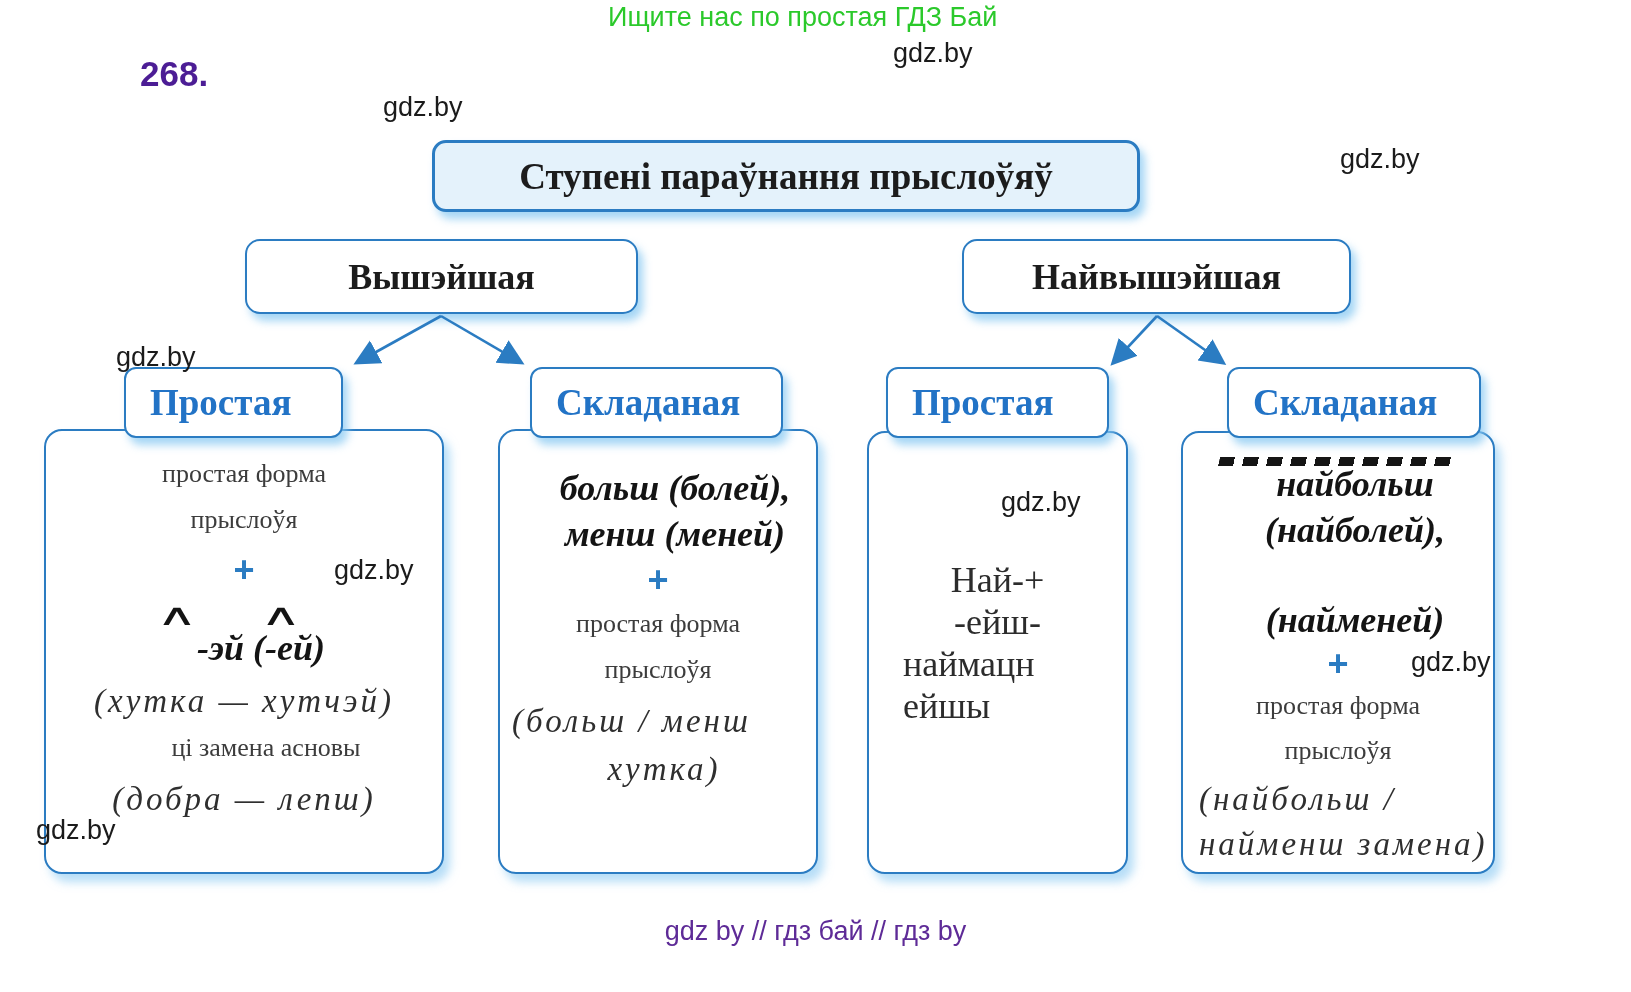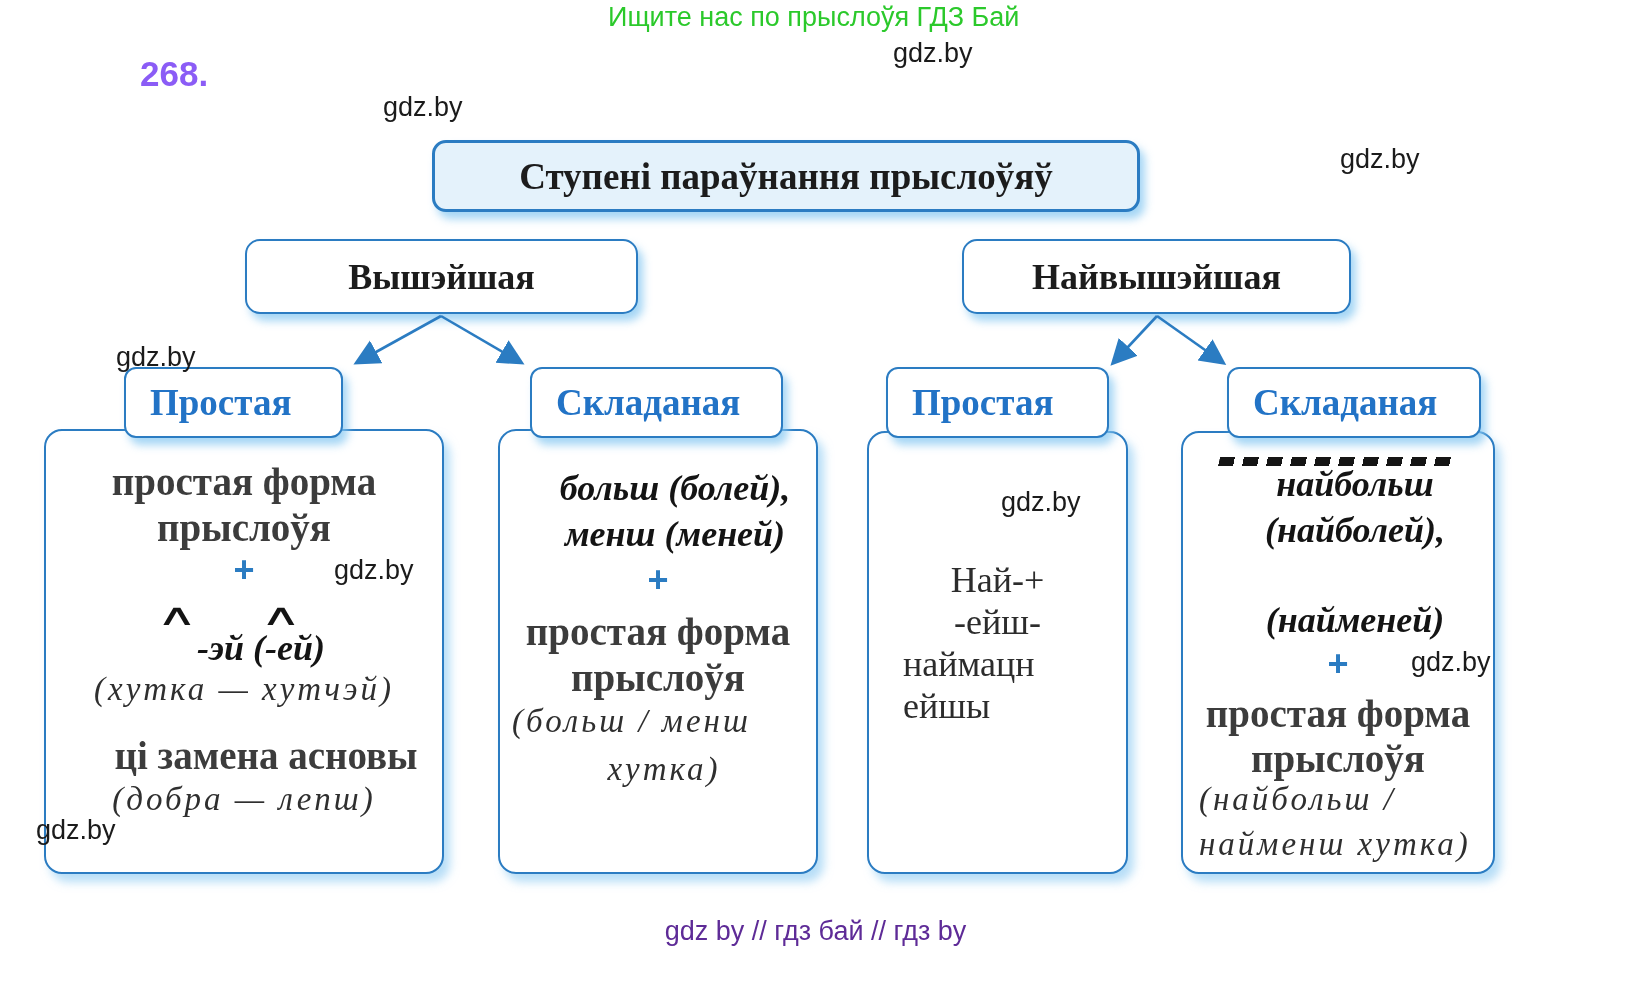--- a/index.html
+++ b/index.html
@@ -2,39 +2,39 @@
 <html><head>
 <meta charset="utf-8">
 <style>
   html,body{margin:0;padding:0;background:#ffffff;}
   #canvas{position:relative;width:1631px;height:992px;background:#ffffff;overflow:hidden;
           font-family:"Liberation Serif", serif;}
 
   
   .wm{position:absolute;font-family:"Liberation Sans", sans-serif;font-size:27px;color:#1b1b1b;white-space:nowrap;}
   .promo{position:absolute;font-family:"Liberation Sans", sans-serif;font-size:27px;color:#2bc92b;white-space:nowrap;}
-  .exnum{position:absolute;font-family:"Liberation Sans", sans-serif;font-size:35px;font-weight:bold;color:#8b5cf6;}
+  .exnum{position:absolute;font-family:"Liberation Sans", sans-serif;font-size:35px;font-weight:bold;color:#4c1d95;}
   .footer{position:absolute;left:0;right:0;top:916px;text-align:center;
           font-family:"Liberation Sans", sans-serif;font-size:27px;color:#5e2b97;}
 
   
   .box{position:absolute;background:#ffffff;border:2.6px solid #2b7cc2;border-radius:16px;
        box-shadow:5px 7px 9px rgba(135,200,242,.75);box-sizing:border-box;}
   .title-box{background:#e4f2fb;border-radius:14px;border-width:3px;
              display:flex;align-items:center;justify-content:center;
              font-size:37px;font-weight:bold;color:#1c1c1c;}
   .branch-box{display:flex;align-items:center;justify-content:center;
               font-size:36px;font-weight:bold;color:#1c1c1c;border-radius:15px;}
   .form-box{display:flex;align-items:center;justify-content:flex-start;z-index:3;
             font-size:37px;font-weight:bold;color:#2273c6;border-radius:12px;padding-left:24px;}
   .content-box{border-radius:18px;z-index:1;box-shadow:6px 8px 10px rgba(135,200,242,.6);}
 
   
   .ln{position:absolute;left:0;right:0;text-align:center;white-space:nowrap;}
-  .serif-reg{font-size:39px;color:#3c3c3c;font-weight:bold;}
+  .serif-reg{font-size:26px;color:#3c3c3c;}
   .serif-bi{font-size:36px;font-weight:bold;font-style:italic;color:#141414;padding-left:34px;}
   .serif-it{font-size:33px;font-style:italic;color:#2f2f2f;letter-spacing:3px;}
   .plain{font-size:36px;color:#2c2c2c;}
   .left-ln{text-align:left;}
   .plus{font-size:36px;font-weight:bold;color:#2b7cc2;font-family:"Liberation Sans", sans-serif;}
 
   
   .suffix-line{position:absolute;left:0;right:0;text-align:center;}
   .suffix-line .hat{position:absolute;top:-30px;font-size:30px;color:#141414;
                     transform:scaleX(1.9);font-weight:normal;font-style:normal;}
@@ -46,21 +46,21 @@
                  width:238px;height:9px;z-index:2;
                  background:repeating-linear-gradient(90deg,#151515 0 15px,transparent 15px 24px);}
 
   svg.arrows{position:absolute;left:0;top:0;pointer-events:none;z-index:2;}
 </style>
 </head>
 <body>
 
 <div id="canvas">
 
-  <div class="promo" style="left:608px;top:2px;">Ищите нас по прыслоўя ГДЗ Бай</div>
+  <div class="promo" style="left:608px;top:2px;">Ищите нас по простая ГДЗ Бай</div>
   <div class="wm" style="left:893px;top:38px;">gdz.by</div>
   <div class="exnum" style="left:140px;top:54px;">268.</div>
   <div class="wm" style="left:383px;top:92px;">gdz.by</div>
   <div class="wm" style="left:1340px;top:144px;">gdz.by</div>
 
   <div class="box title-box" style="left:432px;top:140px;width:708px;height:72px;">
     <span>Ступені параўнання прыслоўяў</span>
   </div>
 
   <div class="box branch-box" style="left:245px;top:239px;width:393px;height:75px;">
@@ -100,21 +100,21 @@
   <div class="box content-box" style="left:44px;top:429px;width:400px;height:445px;">
     <div class="ln serif-reg" style="top:28px;">простая форма</div>
     <div class="ln serif-reg" style="top:74px;">прыслоўя</div>
     <div class="ln plus" style="top:118px;">+</div>
     <div class="wm" style="left:288px;top:124px;">gdz.by</div>
     <div class="suffix-line serif-bi" style="top:196px;">
       <span class="hat hat1">∧</span>
       <span class="hat hat2">∧</span>
       <span>-эй (-ей)</span>
     </div>
-    <div class="ln serif-it" style="top:240px;">(хутка — хутчэй)</div>
+    <div class="ln serif-it" style="top:252px;">(хутка — хутчэй)</div>
     <div class="ln serif-reg" style="top:302px;padding-left:44px;">ці замена асновы</div>
     <div class="ln serif-it" style="top:350px;">(добра — лепш)</div>
     <div class="wm" style="left:-10px;top:384px;">gdz.by</div>
   </div>
 
   <div class="box content-box" style="left:498px;top:429px;width:320px;height:445px;">
     <div class="ln serif-bi" style="top:36px;">больш (болей),</div>
     <div class="ln serif-bi" style="top:82px;">менш (меней)</div>
     <div class="ln plus" style="top:128px;">+</div>
     <div class="ln serif-reg" style="top:178px;">простая форма</div>
@@ -134,18 +134,18 @@
   <div class="box content-box" style="left:1181px;top:431px;width:314px;height:443px;">
     <div class="dash-artifact" style="top:24px;"></div>
     <div class="ln serif-bi" style="top:30px;">найбольш</div>
     <div class="ln serif-bi" style="top:76px;">(найболей),</div>
     <div class="ln serif-bi" style="top:166px;">(найменей)</div>
     <div class="ln plus" style="top:210px;">+</div>
     <div class="wm" style="left:228px;top:214px;">gdz.by</div>
     <div class="ln serif-reg" style="top:258px;">простая форма</div>
     <div class="ln serif-reg" style="top:303px;">прыслоўя</div>
     <div class="ln serif-it left-ln" style="top:348px;left:16px;">(найбольш /</div>
-    <div class="ln serif-it left-ln" style="top:393px;left:16px;">найменш хутка)</div>
+    <div class="ln serif-it left-ln" style="top:393px;left:16px;">найменш замена)</div>
   </div>
 
   <div class="footer">gdz by  //  гдз бай  //  гдз by</div>
 
 </div>
 
 </body></html>

